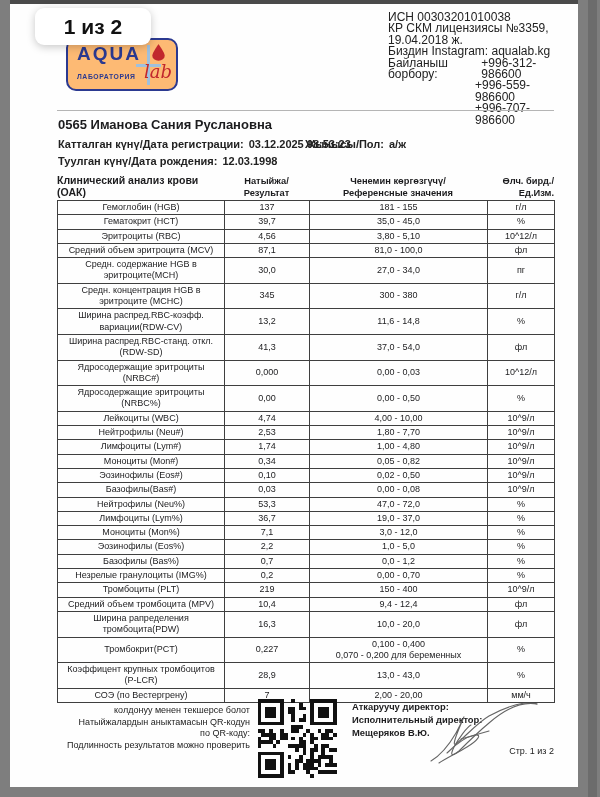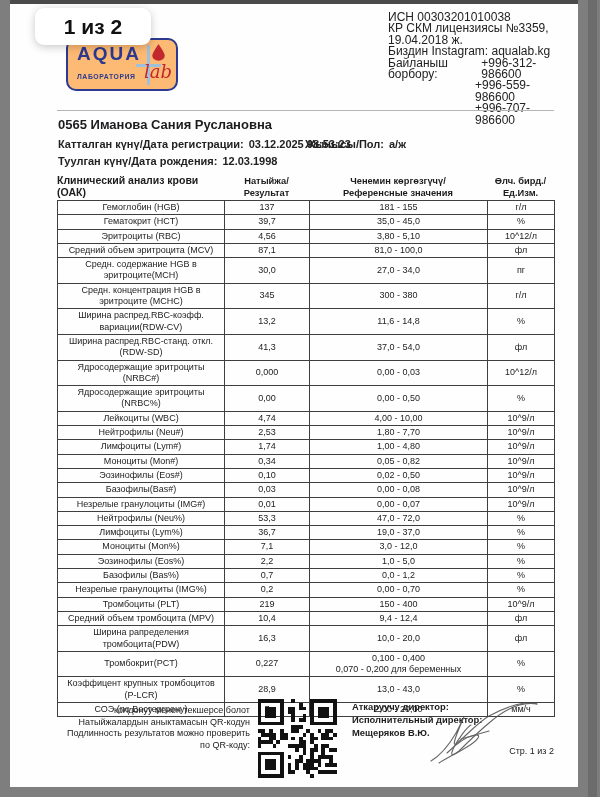--- a/index.html
+++ b/index.html
@@ -45,21 +45,21 @@
   .pline { position:absolute; font-size:11px; color:#222;font-weight:bold; }
   .pline .val { margin-left:5px; }
   #reg-line { left:58px; top:138px; }
   #sex-line { left:305px; top:138px; }
   #birth-line { left:58px; top:155px; }
 
   
   .thead { position:absolute; left:57px; top:175px; width:497px; display:flex; align-items:flex-end; }
   .thead .c { font-weight:bold; text-align:center; font-size:9.3px; line-height:11.5px; }
   .thead .c1 { width:167px; text-align:left; font-size:10.5px; padding-bottom:1px; }
-  .thead .c2 { width:85px; } .thead .c3 { width:178px; } .thead .c4 { width:67px; }
+  .thead .c2 { width:85px; } .thead .c3 { width:178px; } .thead .c4 { width:67px;text-align:right; }
 
   
   .rtable { position:absolute; left:57px; top:200px; width:497px; border-collapse:collapse; table-layout:fixed; }
   .rtable td { border:1px solid #3f3f3f; font-size:9px; line-height:11.3px; padding:1px 3px; vertical-align:middle; height:14px; }
   .rtable td.name { text-align:center; }
   .rtable td.num { text-align:center; }
 
   
   .qr-note { position:absolute; left:40px; top:705px; width:210px; text-align:right; font-size:9px; line-height:11.6px; color:#222; }
   .qr-box { position:absolute; left:257px; top:699px; width:80px; height:79px; }
@@ -229,26 +229,20 @@
         <td class="num">0,02 - 0,50</td>
         <td class="num">10^9/л</td>
       </tr>
       <tr>
         <td class="name">Базофилы(Bas#)</td>
         <td class="num">0,03</td>
         <td class="num">0,00 - 0,08</td>
         <td class="num">10^9/л</td>
       </tr>
       <tr>
-        <td class="name">Незрелые гранулоциты (IMG#)</td>
-        <td class="num">0,01</td>
-        <td class="num">0,00 - 0,07</td>
-        <td class="num">10^9/л</td>
-      </tr>
-      <tr>
         <td class="name">Нейтрофилы (Neu%)</td>
         <td class="num">53,3</td>
         <td class="num">47,0 - 72,0</td>
         <td class="num">%</td>
       </tr>
       <tr>
         <td class="name">Лимфоциты (Lym%)</td>
         <td class="num">36,7</td>
         <td class="num">19,0 - 37,0</td>
         <td class="num">%</td>
@@ -315,22 +309,22 @@
         <td class="num">7</td>
         <td class="num">2,00 - 20,00</td>
         <td class="num">мм/ч</td>
       </tr>
     </tbody>
 </table>
 
 <div class="qr-note">
   <div>колдонуу менен текшерсе болот</div>
   <div>Натыйжалардын аныктамасын QR-кодун</div>
+  <div>по QR-коду:</div>
   <div>Подлинность результатов можно проверить</div>
-  <div>по QR-коду:</div>
 </div>
 
 <div class="qr-box">
   <svg id="qr-svg" width="80" height="79" viewBox="0 0 21 21" shape-rendering="crispEdges" fill="#111">
       <rect x="0" y="0" width="1" height="1"></rect>
       <rect x="1" y="0" width="1" height="1"></rect>
       <rect x="2" y="0" width="1" height="1"></rect>
       <rect x="3" y="0" width="1" height="1"></rect>
       <rect x="4" y="0" width="1" height="1"></rect>
       <rect x="5" y="0" width="1" height="1"></rect>

